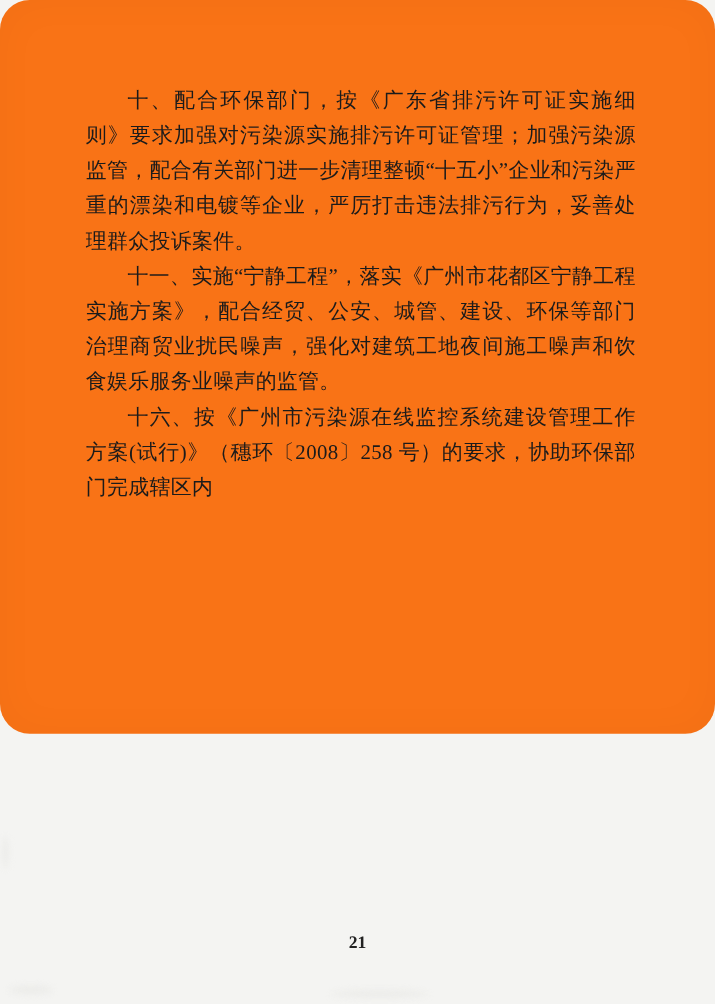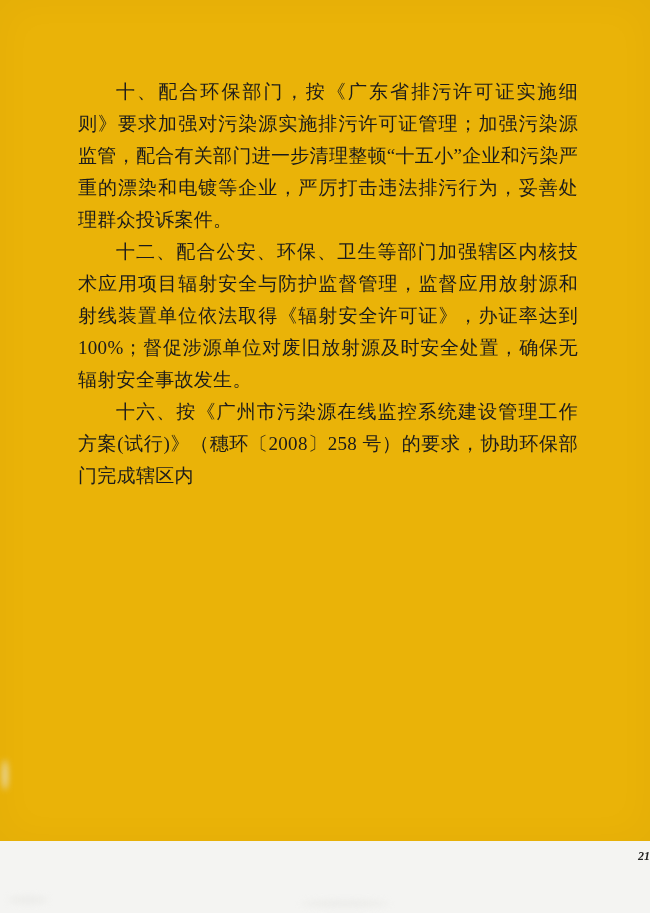--- a/index.html
+++ b/index.html
@@ -6,25 +6,26 @@
     margin: 0;
     padding: 0;
     width: 650px;
     height: 913px;
     overflow: hidden;
     background: #f4f4f2;
   }
   .scan-page {
     position: relative;
     width: 650px;
-    height: 841px;
-    background: #eab308;
+    height: 667px;
+    background: #f97316;
     box-shadow: inset 0 0 40px rgba(0,0,0,0.03);
     font-family: "Liberation Serif", "DejaVu Serif", serif;
     color: #1b1b1b;
+    border-radius: 27px;
   }
   .text-block {
     position: absolute;
     top: 76px;
     left: 78px;
     width: 500px;
     font-size: 19px;
     line-height: 32px;
     text-align: justify;
     letter-spacing: 0.3px;
@@ -32,46 +33,45 @@
   .para {
     margin: 0;
     padding: 0;
     text-indent: 2em;
   }
   .page-number {
     position: absolute;
     top: 849px;
     left: 0;
     width: 650px;
-    text-align: right;
-    font-size: 12px;
+    text-align: center;
+    font-size: 16px;
     font-weight: bold;
     color: #222;
     font-family: "Liberation Serif", "DejaVu Serif", serif;
-    font-style: italic;
   }
   
   .scan-artifact {
     position: absolute;
     background: #e9e9e6;
     border-radius: 50%;
     filter: blur(3px);
     opacity: 0.7;
   }
   .artifact-1 { left: 8px;  top: 896px; width: 40px; height: 8px; }
   .artifact-2 { left: 300px; top: 900px; width: 90px; height: 7px; }
   .artifact-3 { left: 2px;  top: 760px; width: 6px;  height: 30px; }
 </style>
 </head>
 <body>
 
 <div class="scan-page">
   <div class="text-block">
     <p class="para">十、配合环保部门，按《广东省排污许可证实施细则》要求加强对污染源实施排污许可证管理；加强污染源监管，配合有关部门进一步清理整顿“十五小”企业和污染严重的漂染和电镀等企业，严厉打击违法排污行为，妥善处理群众投诉案件。</p>
-    <p class="para">十二、配合公安、环保、卫生等部门加强辖区内核技术应用项目辐射安全与防护监督管理，监督应用放射源和射线装置单位依法取得《辐射安全许可证》，办证率达到 100%；督促涉源单位对废旧放射源及时安全处置，确保无辐射安全事故发生。</p>
+    <p class="para">十一、实施“宁静工程”，落实《广州市花都区宁静工程实施方案》，配合经贸、公安、城管、建设、环保等部门治理商贸业扰民噪声，强化对建筑工地夜间施工噪声和饮食娱乐服务业噪声的监管。</p>
     <p class="para">十六、按《广州市污染源在线监控系统建设管理工作方案(试行)》（穗环〔2008〕258 号）的要求，协助环保部门完成辖区内</p>
   </div>
 
   <div class="page-number">21</div>
 
   <div class="scan-artifact artifact-1"></div>
   <div class="scan-artifact artifact-2"></div>
   <div class="scan-artifact artifact-3"></div>
 </div>
 

